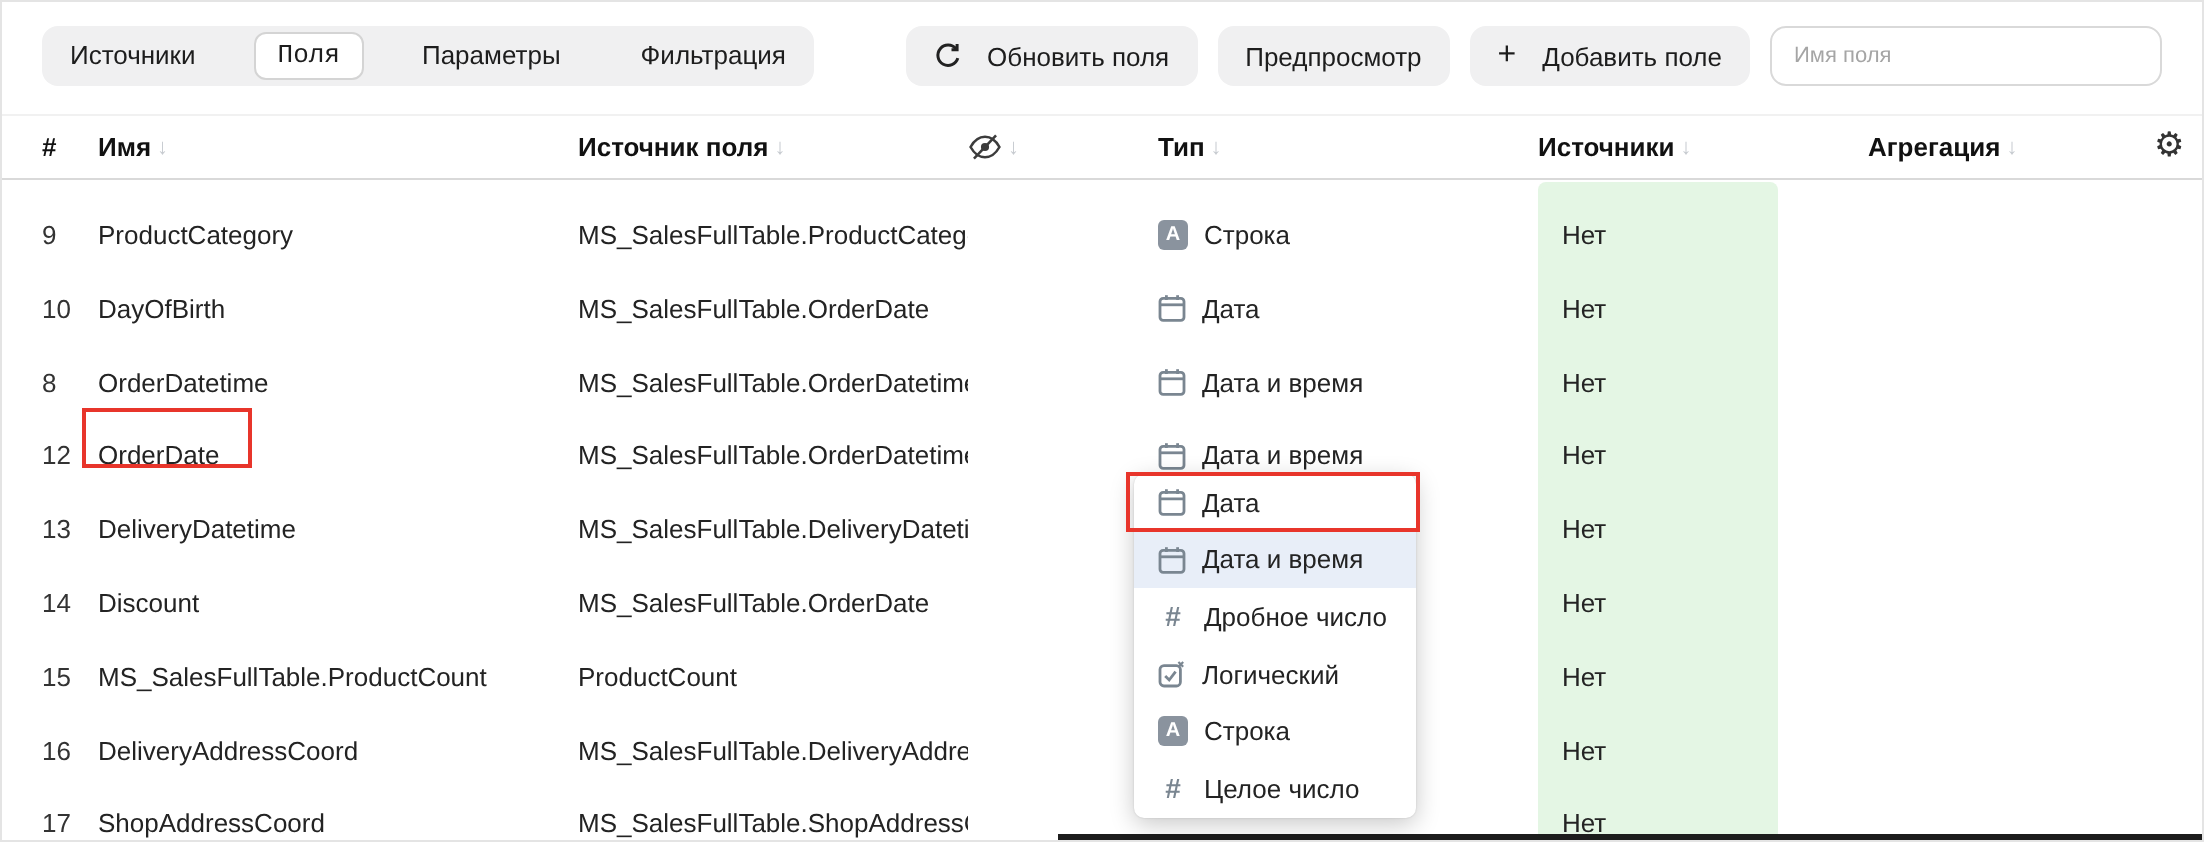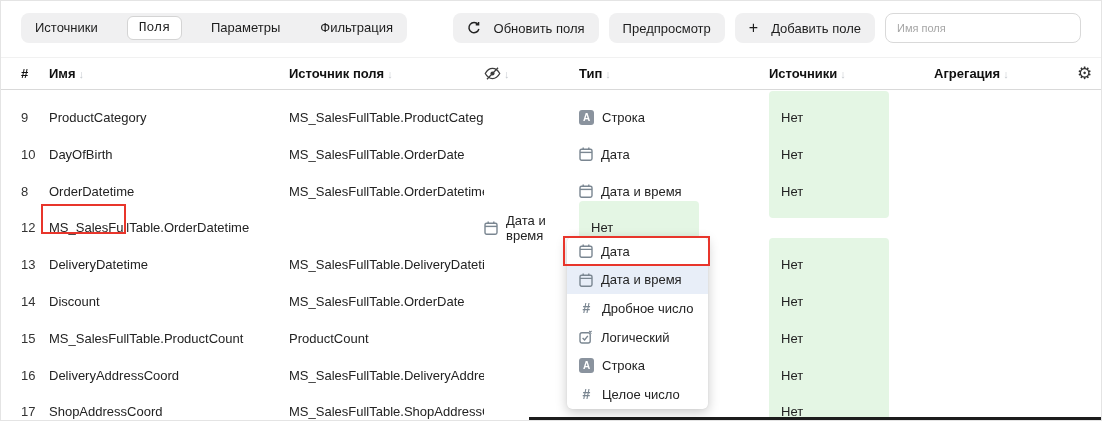--- a/index.html
+++ b/index.html
@@ -180,20 +180,21 @@
         </span>
       <span>Дата и время</span>
     </div>
     <div class="cell agg"><span class="pill">Нет</span></div>
     <div class="cell desc"></div>
     <div class="cell"></div>
   </div>
 
   <div class="grid-row row">
     <div class="cell idx">12</div>
+    <div class="cell name"><span>OrderDate</span></div>
     <div class="cell src">MS_SalesFullTable.OrderDatetime</div>
     <div class="cell vis"></div>
     <div class="cell type">
       <span class="icn">
           <svg width="14" height="14" viewBox="0 0 14 14">
             <rect x="1" y="2.2" width="12" height="11" rx="1.6" fill="none" stroke="#7a8691" stroke-width="1.4"></rect>
             <line x1="1" y1="5.4" x2="13" y2="5.4" stroke="#7a8691" stroke-width="1.4"></line>
             <line x1="4.2" y1="0.6" x2="4.2" y2="3" stroke="#7a8691" stroke-width="1.4"></line>
             <line x1="9.8" y1="0.6" x2="9.8" y2="3" stroke="#7a8691" stroke-width="1.4"></line>
           </svg>

